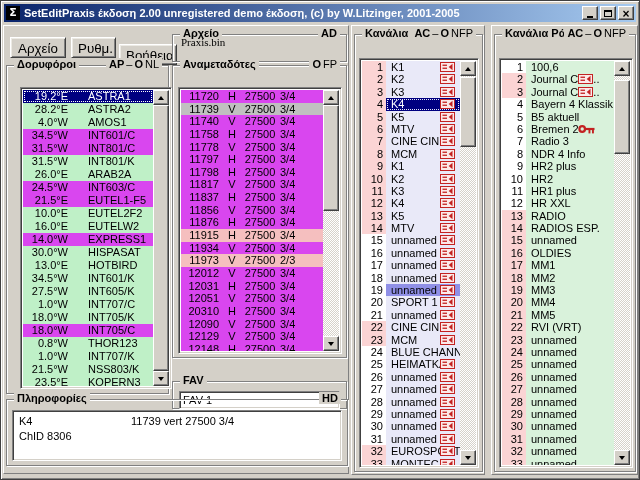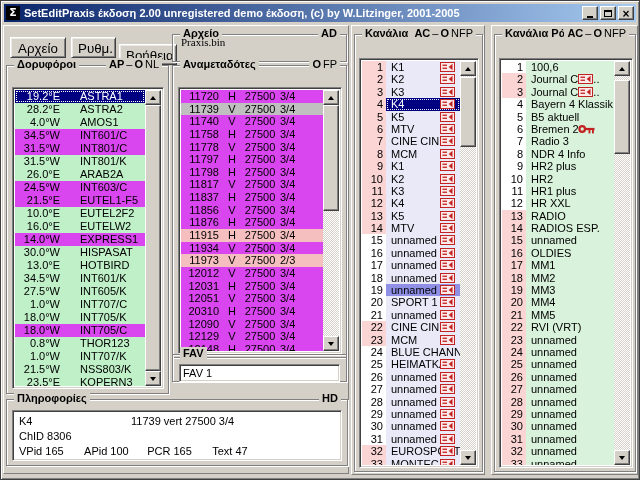--- a/index.html
+++ b/index.html
@@ -110,21 +110,21 @@
 
     <div class="gb" style="left:168px;top:8px;width:175px;height:28px;">
       <span class="gb-title">Αρχείο</span>
       <span class="gb-flags"><span style="font-weight: bold;">AD</span></span>
       <span class="filename">Praxis.bin</span>
     </div>
 
     <div class="gb" style="left:2px;top:39px;width:163px;height:329px;">
       <span class="gb-title">Δορυφόροι</span>
       <span class="gb-flags"><span style="font-weight: bold;">AP</span><span style="font-weight: normal;">–</span><span style="font-weight: bold;">O</span><span style="font-weight: normal;">NL</span></span>
-      <div class="listbox" id="sat-list" style="left:5px;top:21px;width:152px;height:302px;">
+      <div class="listbox" id="sat-list" style="left:13px;top:21px;width:152px;height:302px;">
         <div class="rows">
             <div class="row sat-row bg-sel-navy">
               <span class="pos">19.2°E</span>
               <span class="nm">ASTRA1</span>
             </div>
             <div class="row sat-row bg-green">
               <span class="pos">28.2°E</span>
               <span class="nm">ASTRA2</span>
             </div>
             <div class="row sat-row bg-green">
@@ -361,41 +361,35 @@
               <span class="tri-up"></span>
             </button>
           <div class="thumb" style="top:15px;height:106px;"></div>
           <button class="sbtn down">
               <span class="tri-down"></span>
             </button>
         </div>
       </div>
     </div>
 
-    <div class="gb" style="left:168px;top:328px;width:175px;height:28px;">
+    <div class="gb" style="left:168px;top:355px;width:175px;height:28px;">
       <span class="gb-title">FAV</span>
       <input class="fav-input" value="FAV 1" style="">
     </div>
 
     <div class="gb" style="left:2px;top:373px;width:342px;height:67px;">
       <span class="gb-title">Πληροφορίες</span>
       <span class="gb-flags"><span style="font-weight: bold;">HD</span></span>
       <div class="infobox">
         <div class="info-line">
           <span>K4</span>
           <span class="tuning">11739  vert 27500  3/4</span>
         </div>
         <div class="info-line">
           <span>ChID 8306</span>
-        </div>
-        <div class="info-line">
-          <span class="pid pid-0">VPid 165</span>
-          <span class="pid pid-1">APid 100</span>
-          <span class="pid pid-2">PCR 165</span>
-          <span class="pid">Text 47</span>
         </div>
       </div>
     </div>
   </div>
 
   <div class="panel" style="left:350px;top:24px;width:134px;height:450px;">
     <div class="gb" style="left:2px;top:8px;width:129px;height:438px;">
       <span class="gb-title">Κανάλια TV</span>
       <span class="gb-flags"><span style="font-weight: bold;">AC</span><span style="font-weight: normal;">–</span><span style="font-weight: bold;">O</span><span style="font-weight: normal;">NFP</span></span>
       <div class="listbox" id="tv-list" style="left:4px;top:23px;width:120px;height:410px;">

